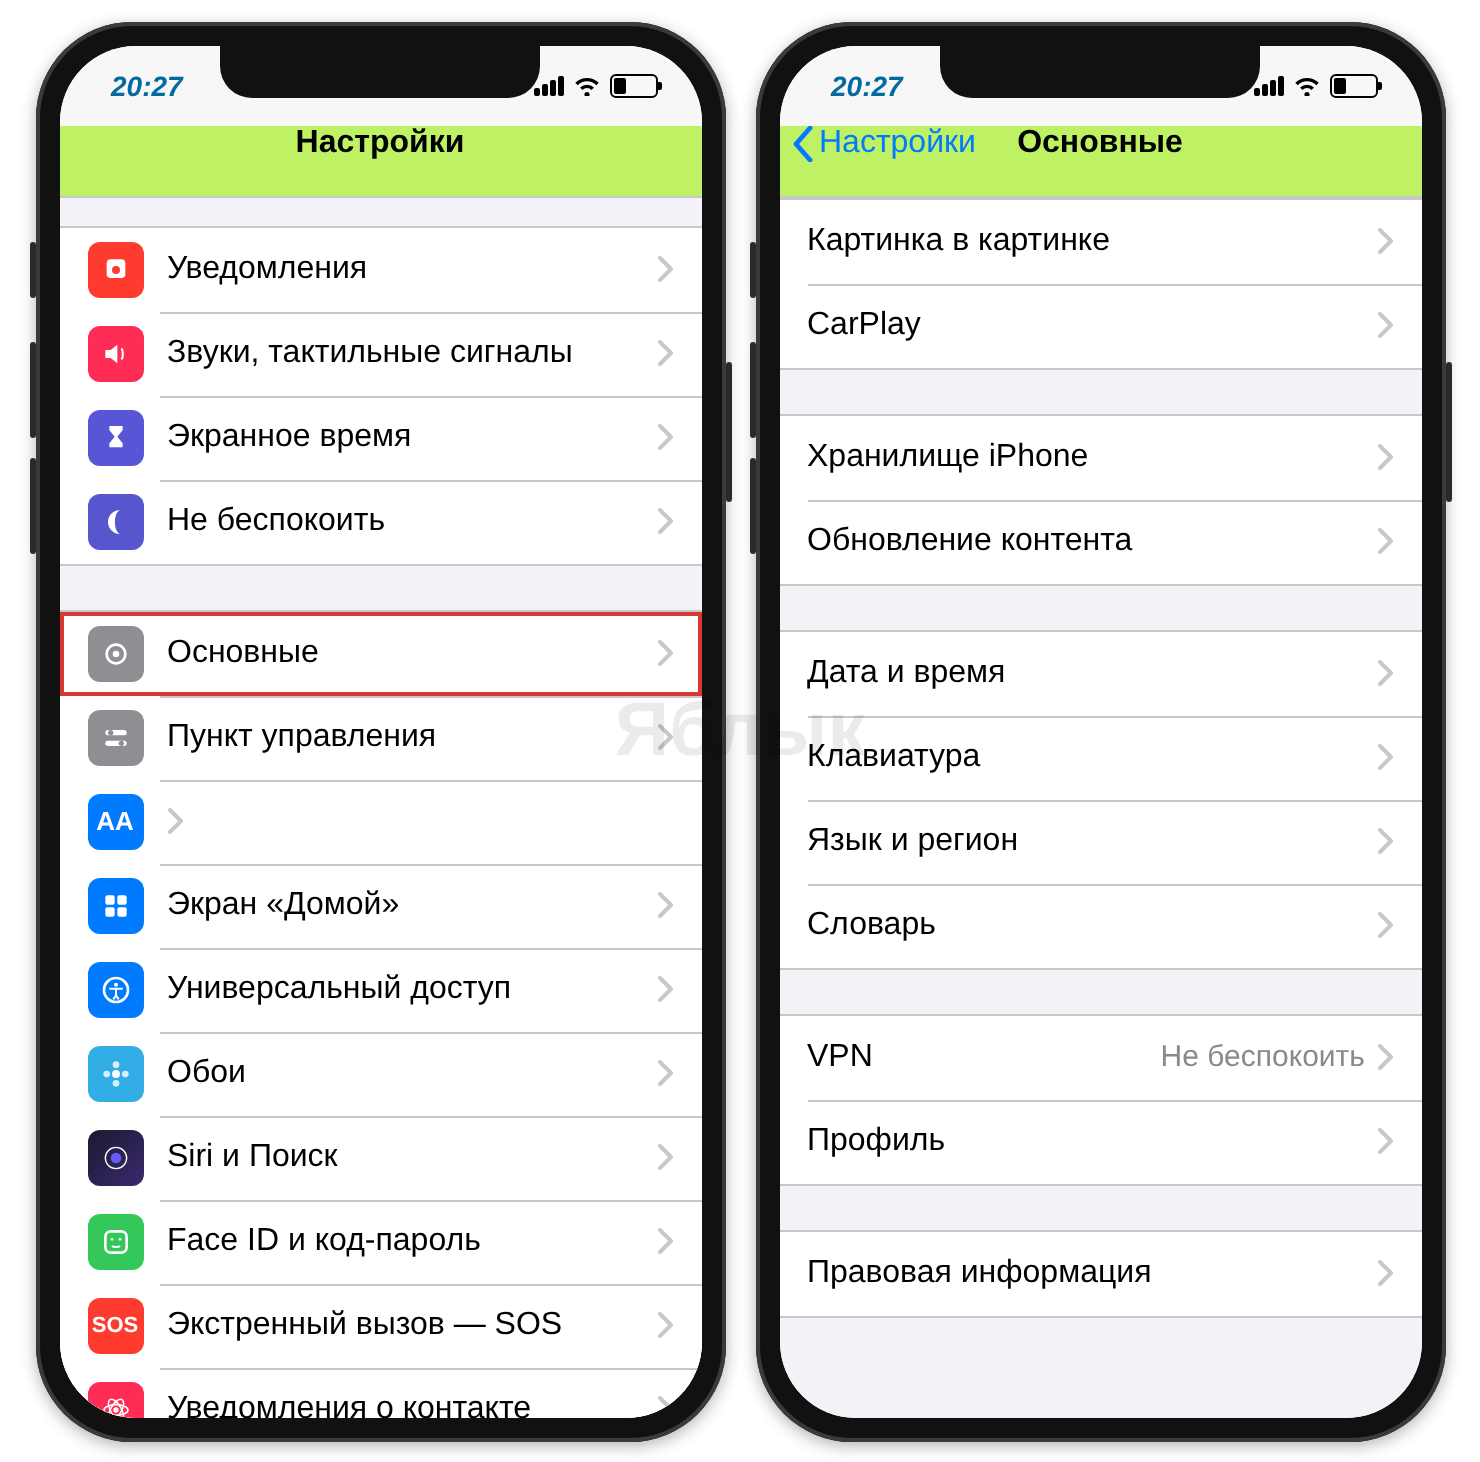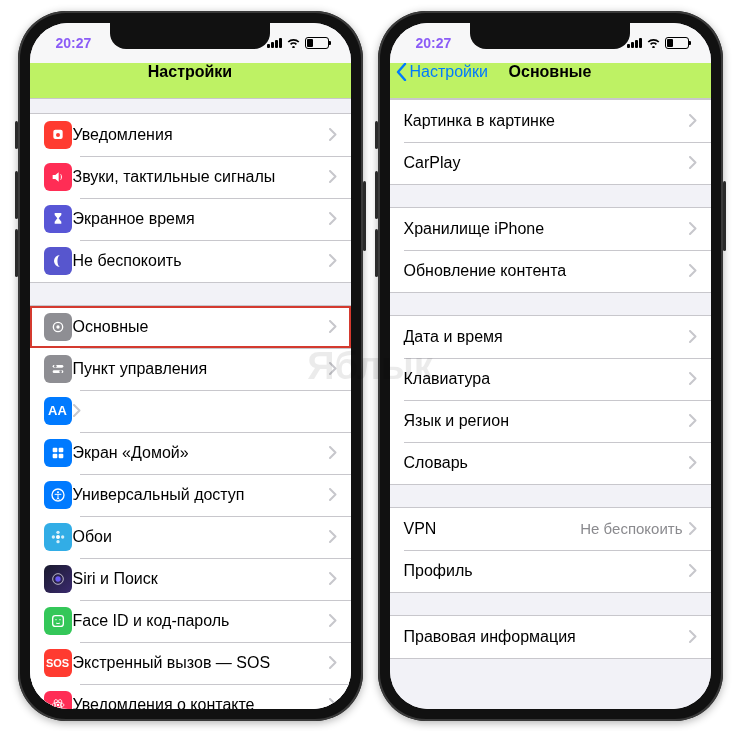--- a/index.html
+++ b/index.html
@@ -68,22 +68,23 @@
     z-index: 10;
   }
   .statusbar {
     height: 40px;
     display: flex;
     justify-content: space-between;
     align-items: center;
     padding: 0 22px 0 26px;
     font-size: 14px;
     font-weight: 600;
-    color: #8b5cf6;
+    color: #0369a1;
     background: #f7f7f8;
+    font-style: italic;
   }
   .statusbar .right { display:flex; align-items:center; gap:4px; }
   .signal { display:inline-flex; align-items:flex-end; gap:1.5px; height:11px;}
   .signal span { width:2.5px; background:#000; border-radius:1px; }
   .signal span:nth-child(1){height:4px}
   .signal span:nth-child(2){height:6px}
   .signal span:nth-child(3){height:8px}
   .signal span:nth-child(4){height:10px}
   .wifi { width:15px; height:11px; position:relative; }
   .wifi svg { display:block; }
@@ -139,21 +140,21 @@
     left: 50px;
     height:0.5px;
     background:#c8c7cc;
   }
   .row.no-icon + .row.no-icon::before { left: 14px; }
   .group { border-top:0.5px solid #c8c7cc; border-bottom:0.5px solid #c8c7cc; }
 
   .row .icon {
     width: 28px; height: 28px;
     border-radius: 6px;
-    margin-right: 1px;
+    margin-right: 12px;
     flex-shrink: 0;
     display:flex; align-items:center; justify-content:center;
     color:#fff;
     font-size:15px;
   }
   .row .label { flex: 1; }
   .row .detail { color:#8a8a8e; margin-right:6px; font-size:15px;}
   .row .chev { color:#c7c7cc; }
   .row .chev svg { display:block; }
   .row.highlight { box-shadow: inset 0 0 0 2px #d43a2f; z-index:5; }

